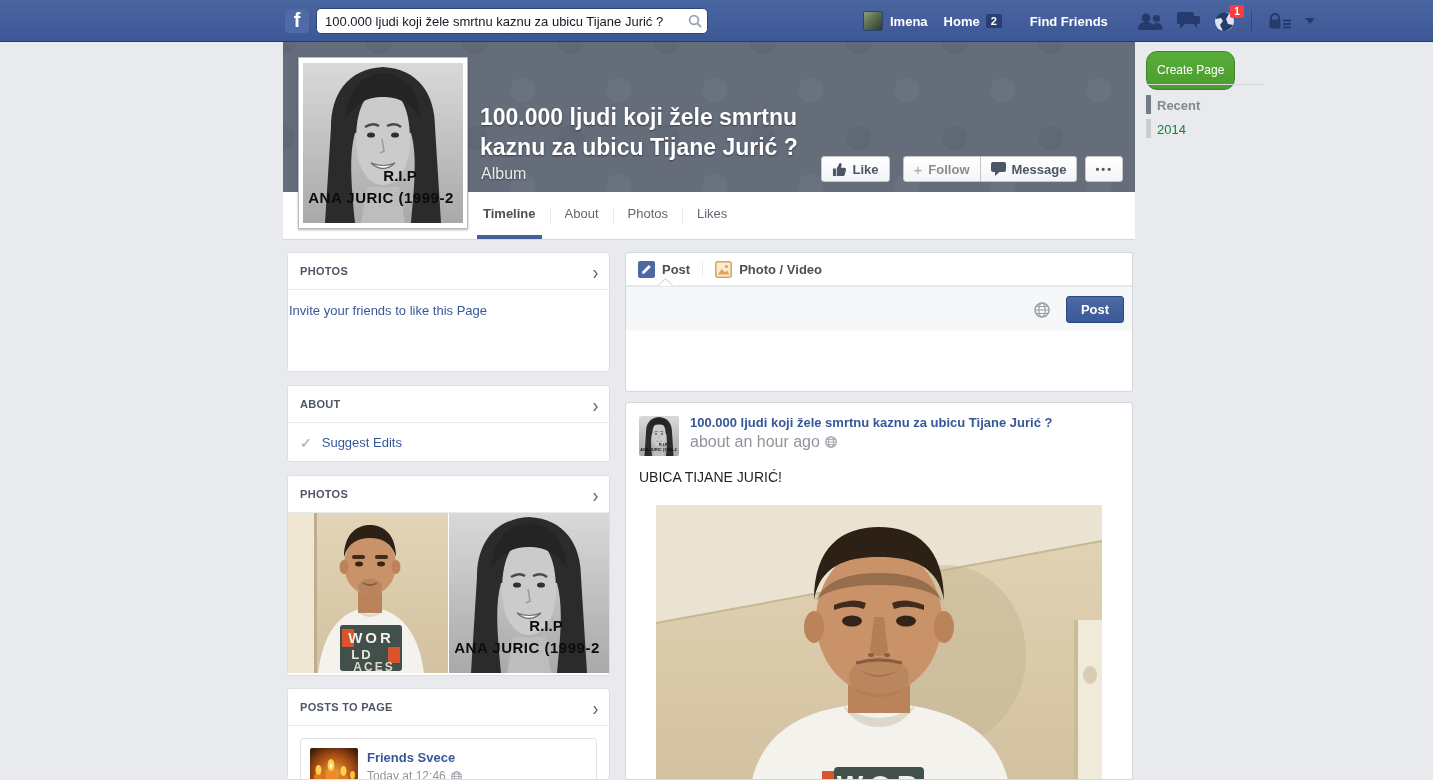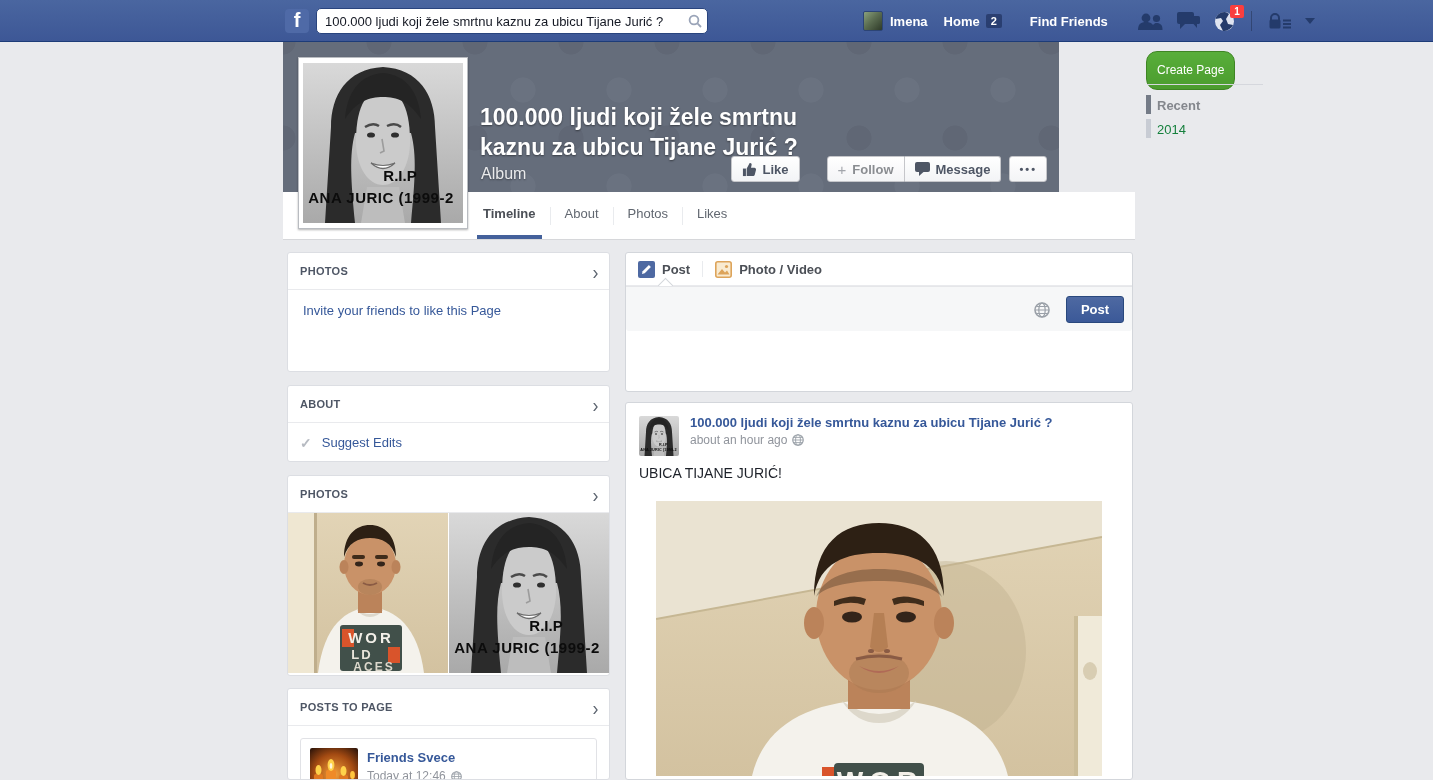--- a/index.html
+++ b/index.html
@@ -25,34 +25,34 @@
     font-size: 11px; font-weight: bold; border-radius: 2px; padding: 1px 5px; vertical-align: 1px; }
   .nav-ff { margin-left: 23px; margin-right: 22px; }
   .nav-icon { position: relative; margin: 0 7px; cursor: pointer; display: flex; align-items: center; }
   .notif-badge { position: absolute; top: -6px; right: -9px; background: #fa3e3e; color: #fff; font-size: 10px;
     font-weight: bold; border-radius: 2px; padding: 1px 4px; line-height: 11px; }
   .nav-divider { width: 1px; height: 20px; background: rgba(0,0,0,0.25); margin: 0 9px; }
   .caret-down { width: 0; height: 0; border-left: 5px solid transparent; border-right: 5px solid transparent;
     border-top: 6px solid #243b6b; }
 
   
-  .cover { position: absolute; left: 283px; top: 42px; width: 776px; height: 150px; background-color: #656d7b;
+  .cover { position: absolute; left: 283px; top: 42px; width: 852px; height: 150px; background-color: #656d7b;
     background-image: radial-gradient(rgba(255,255,255,0.035) 18%, transparent 19%),
                       radial-gradient(rgba(0,0,0,0.05) 18%, transparent 19%);
     background-size: 96px 96px; background-position: 0 0, 48px 48px; cursor: pointer; }
   .cover-title { position: absolute; left: 197px; top: 60px; color: #fff; font-size: 23px; font-weight: bold;
     line-height: 30px; text-shadow: 0 1px 2px rgba(0,0,0,0.45); }
   .cover-sub { position: absolute; left: 198px; top: 123px; color: rgba(255,255,255,0.88); font-size: 16px;
     text-shadow: 0 1px 2px rgba(0,0,0,0.4); }
   .cover-buttons { position: absolute; right: 12px; top: 114px; display: flex; align-items: center; }
   .cbtn { height: 26px; background: linear-gradient(#ffffff, #f3f4f6); border: 1px solid #c5c6ca; border-radius: 3px;
     font-size: 13px; font-weight: bold; color: #4e5665; display: flex; align-items: center; padding: 0 10px;
     cursor: pointer; font-family: "Liberation Sans", sans-serif; }
   .cbtn .bicon { margin-right: 6px; display: flex; }
-  .btn-like { margin-right: 27px; }
+  .btn-like { margin-right: 13px; }
   .btn-group { display: flex; margin-right: 8px; }
   .btn-follow { border-radius: 3px 0 0 3px; color: #8a8d91; }
   .btn-message { border-radius: 0 3px 3px 0; border-left: none; }
   .btn-dots { letter-spacing: 2px; font-size: 11px; padding: 0 9px; }
 
   
   .tabbar { position: absolute; left: 283px; top: 192px; width: 852px; height: 48px; background: #fff;
     border-bottom: 1px solid #d6d7da; display: flex; align-items: center; padding-left: 186px; }
   .tab { position: relative; font-size: 13px; color: #616770; padding: 0 14px; height: 52px; line-height: 48px;
     cursor: pointer; }
@@ -80,21 +80,21 @@
   
   .box { position: absolute; left: 287px; width: 323px; background: #fff; border: 1px solid #dcdee3; border-radius: 3px; }
   .box-header { position: relative; height: 37px; line-height: 37px; padding-left: 12px; font-size: 11px;
     font-weight: bold; letter-spacing: 0.3px; color: #4e5665; border-bottom: 1px solid #e9eaed; cursor: pointer; }
   .box-chevron { position: absolute; right: 10px; top: 0; font-size: 21px; color: #5d6570; font-weight: normal;
     transform: scaleX(0.85); }
   .box-people { top: 252px; height: 120px; }
   .likes-row { height: 41px; border-bottom: 1px solid #e9eaed; text-align: center; line-height: 41px; }
   .likes-count { font-size: 18px; font-weight: bold; color: #141823; }
   .likes-word { font-size: 14px; color: #9197a3; margin-left: 4px; }
-  .invite-row { height: 40px; line-height: 40px; padding-left: 15px; }
+  .invite-row { height: 40px; line-height: 40px; padding-left: 1px; }
   .blue-link { color: #365899; font-size: 13px; text-decoration: none; cursor: pointer; }
   .box-about { top: 385px; height: 77px; }
   .about-row { height: 39px; display: flex; align-items: center; padding-left: 12px; }
   .check-glyph { color: #b7bbc2; font-size: 14px; font-weight: bold; margin-right: 10px; }
   .box-photos { top: 475px; height: 201px; }
   .photo-grid { display: flex; padding: 0 0 4px 0; }
   .photo-grid .thumb { width: 161px; height: 160px; cursor: pointer; }
   .photo-grid .thumb + .thumb { margin-left: 1px; }
   .photo-grid svg { width: 100%; height: 100%; display: block; }
   .box-posts { top: 688px; height: 92px; overflow: hidden; }
@@ -126,21 +126,21 @@
     font-family: "Liberation Sans", sans-serif; }
 
   
   .post-card { position: absolute; left: 625px; top: 402px; width: 508px; height: 378px; background: #fff;
     border: 1px solid #d3d6db; border-radius: 3px; overflow: hidden; }
   .post-header { position: relative; padding: 12px; }
   .post-avatar { position: absolute; left: 13px; top: 13px; width: 40px; height: 40px; cursor: pointer; }
   .post-avatar svg { width: 100%; height: 100%; display: block; border-radius: 2px; }
   .post-head-text { margin-left: 52px; }
   .post-author { font-size: 13px; font-weight: bold; white-space: nowrap; display: block; }
-  .post-time { font-size: 12px; color: #90949c; margin-top: 3px; display: flex; align-items: center; gap: 5px; }
+  .post-time { font-size: 16px; color: #90949c; margin-top: 3px; display: flex; align-items: center; gap: 5px; }
   .post-text { padding: 6px 12px 10px 13px; font-size: 14px; color: #1d2129; }
   .post-photo { margin: 10px 32px 0 30px; width: 446px; height: 275px; cursor: pointer; }
   .post-photo svg { width: 100%; height: 100%; display: block; }
 </style>
 </head>
 <body>
 
 <svg width="0" height="0" style="position:absolute">
   <defs>
     <linearGradient id="g-bw" x1="0" y1="0" x2="0" y2="1">

